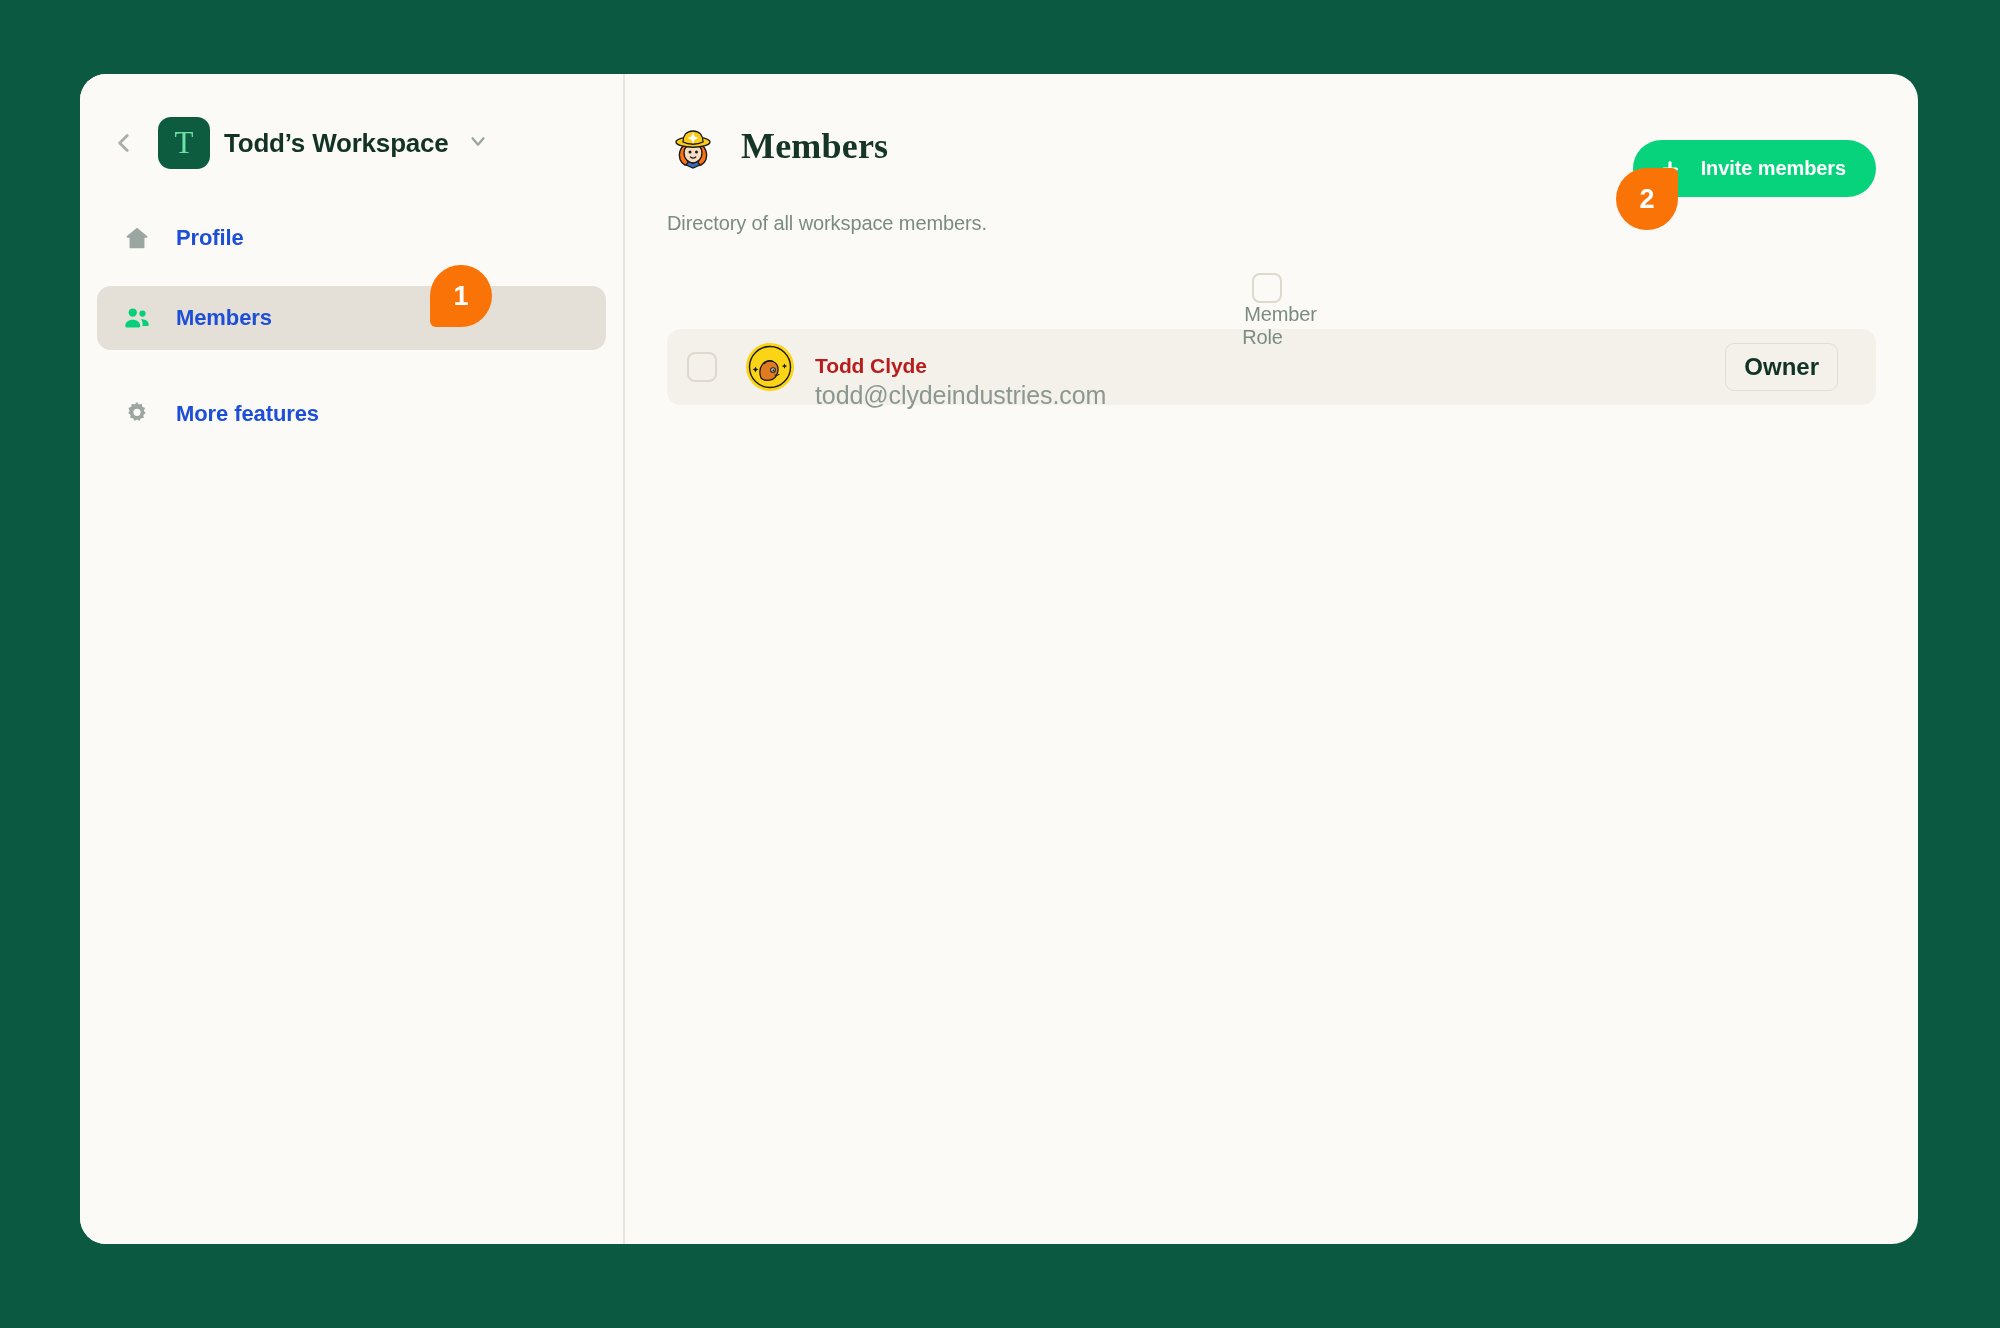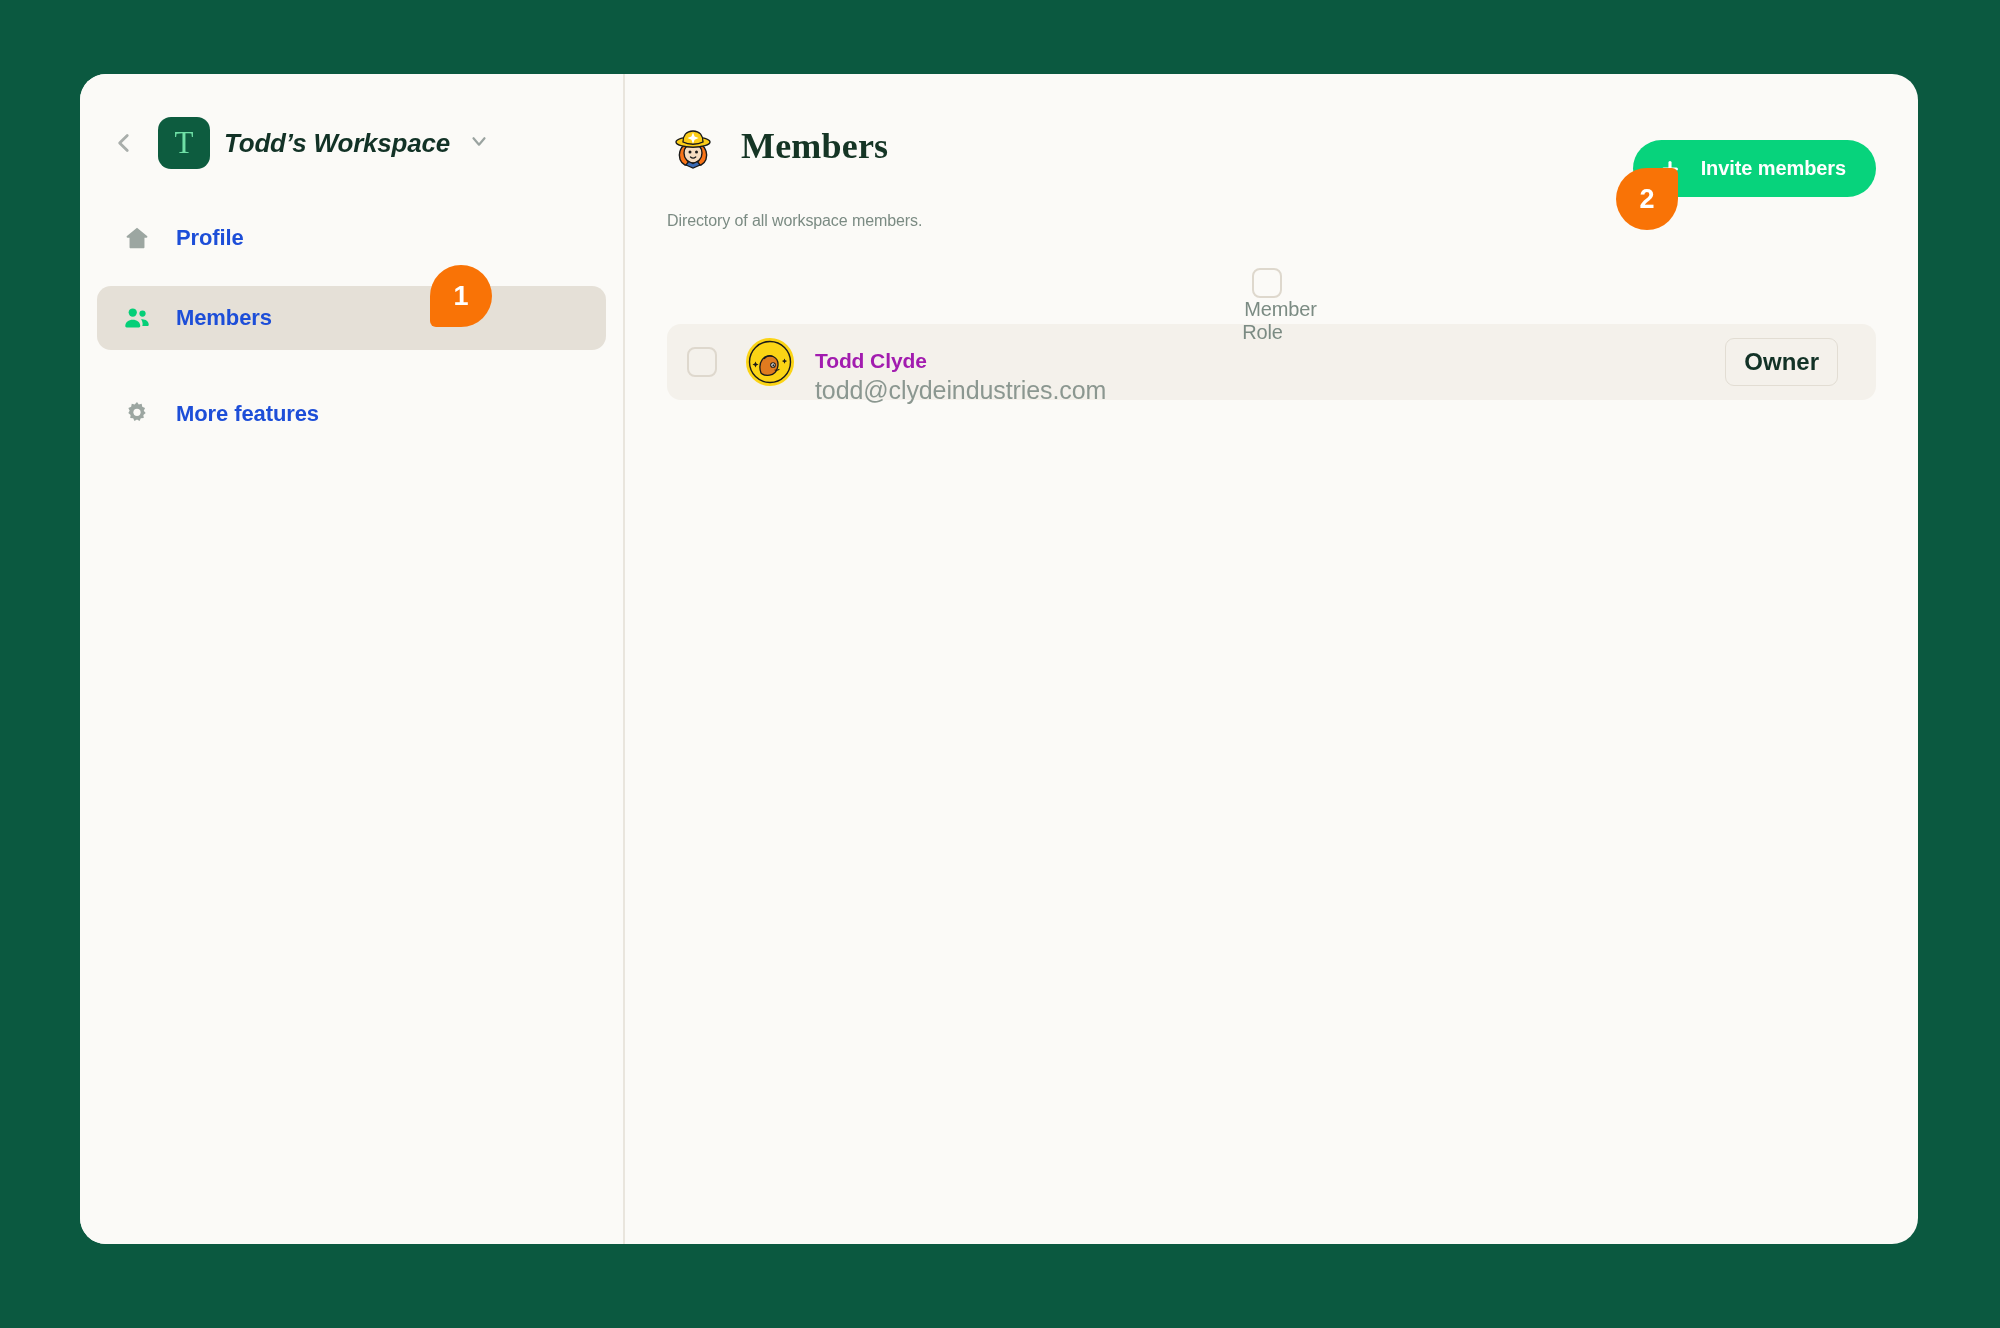--- a/index.html
+++ b/index.html
@@ -68,21 +68,20 @@
     line-height: 1;
     padding-bottom: 2px;
   }
 
   .ws-name {
     font-size: 26px;
     font-weight: bold;
     color: #123226;
     letter-spacing: -0.2px;
     white-space: nowrap;
-    font-style: italic;
   }
 
   .ws-chevron {
     margin-left: 4px;
     display: flex;
     align-items: center;
   }
 
   .nav {
     margin-top: 26px;
@@ -160,21 +159,21 @@
   }
   .invite-btn .invite-label {
     color: #ffffff;
     font-size: 20px;
     font-weight: bold;
     letter-spacing: -0.1px;
     white-space: nowrap;
   }
 
   .subtitle {
-    font-size: 16px;
+    font-size: 20px;
     color: #7b8b83;
     margin-top: 22px;
     letter-spacing: -0.1px;
   }
 
   
   .table { margin-top: 38px; }
 
   .t-head {
     display: flex;
@@ -222,21 +221,21 @@
 
   .member-avatar {
     width: 50px; height: 50px;
     flex: 0 0 50px;
     margin-right: 20px;
   }
 
   .member-name {
     font-size: 21px;
     font-weight: bold;
-    color: #a21caf;
+    color: #b91c1c;
     letter-spacing: -0.1px;
     line-height: 1.25;
     margin-top: 32px;
   }
   .member-email {
     font-size: 25px;
     color: #8b9790;
     letter-spacing: -0.1px;
     line-height: 1.35;
   }

